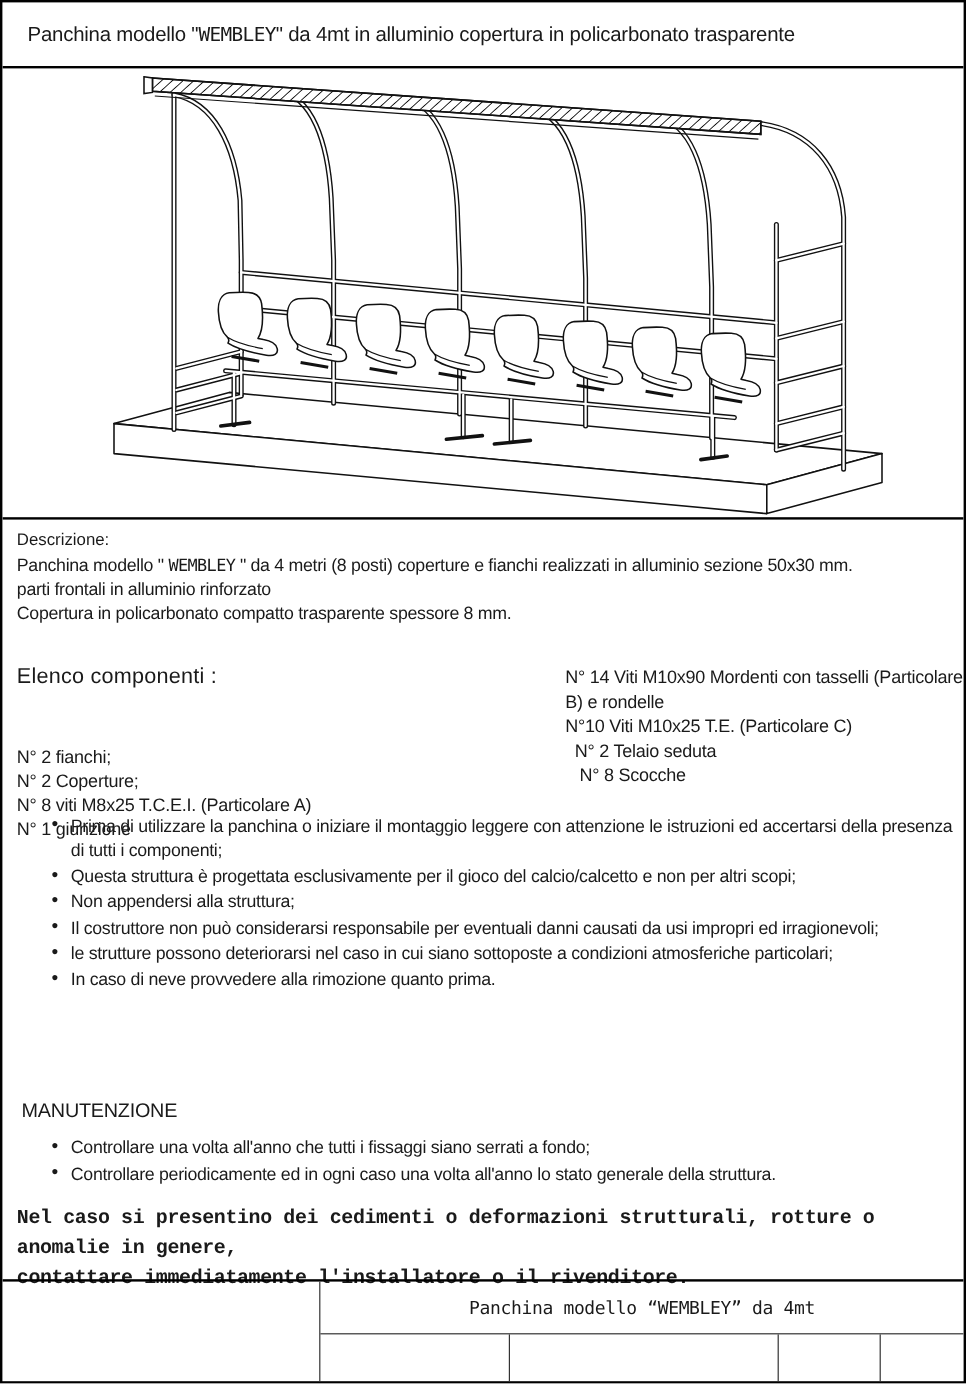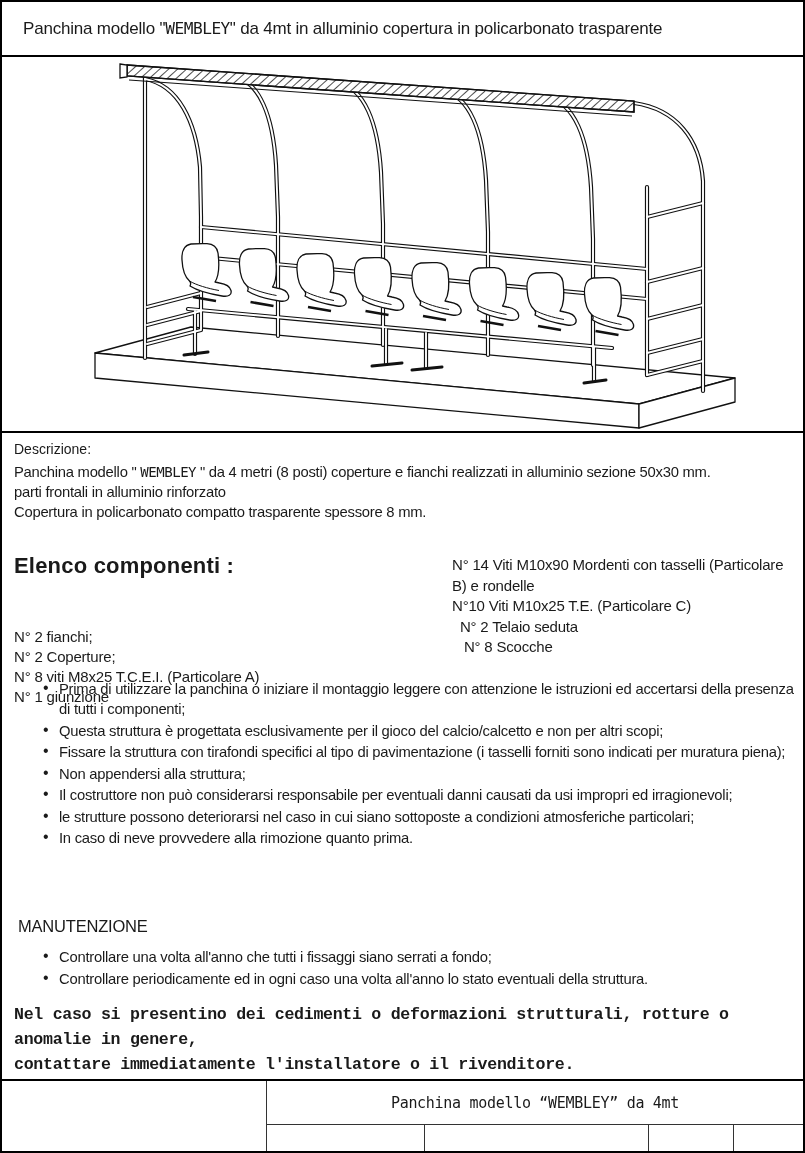--- a/index.html
+++ b/index.html
@@ -29,39 +29,39 @@
     position:absolute;top:55px;left:0;right:0;height:376px;
     border-bottom:2px solid #000;box-sizing:border-box;
   }
   .drawing-box svg{display:block;}
   
   .sec{position:absolute;left:10px;right:7px;}
   .sec-desc{top:439px;}
   .sec-desc h2{margin:0 0 5px 2px;font-size:14px;font-weight:400;}
   .bodytext{font-size:14.8px;line-height:20px;letter-spacing:-0.25px;margin-left:2px;}
   .sec-comp{top:551px;}
-  .sec-comp h2{margin:0 0 9px 2px;font-size:22px;font-weight:700;letter-spacing:0.2px;}
+  .sec-comp h2{margin:0 0 9px 2px;font-size:18px;font-weight:400;letter-spacing:0.2px;}
   .comp-left{font-size:15px;line-height:20px;letter-spacing:-0.2px;margin-left:2px;margin-top:48px;}
   .comp-right{
-    position:absolute;left:440px;top:2px;width:335px;
+    position:absolute;left:459px;top:2px;width:335px;
     font-size:15px;line-height:20.5px;letter-spacing:-0.2px;
   }
   .sec-avv{top:677px;}
   .sec-avv h2,.sec-man h2{margin:0 0 11px 6px;font-size:16.5px;font-weight:400;letter-spacing:-0.2px;}
   ul.blist{list-style:none;margin:0;padding:0 0 0 47px;font-size:14.8px;line-height:20px;letter-spacing:-0.25px;}
   ul.blist li{position:relative;margin-bottom:1.5px;}
   ul.blist li::before{
     content:"\2022";position:absolute;left:-16px;top:-1px;font-size:16px;
   }
   .sec-man{top:915px;}
   .sec-note{top:1000px;font-size:16.6px;font-weight:700;line-height:25px;letter-spacing:-0.3px;margin-left:2px;font-family:Liberation Mono, monospace;}
   
   .title-block{
     position:absolute;left:0;right:0;bottom:0;top:1064px;
-    border-top:2px solid #000;box-sizing:border-box;margin-top:13px;
+    border-top:2px solid #000;box-sizing:border-box;
   }
   .tb-left{
     position:absolute;left:0;top:0;bottom:0;width:265px;
     border-right:1.6px solid #333;box-sizing:border-box;
   }
   .tb-title{
     position:absolute;left:265px;right:0;top:0;height:44px;
     border-bottom:1.6px solid #333;box-sizing:border-box;
     display:flex;align-items:center;justify-content:center;
     font-family:"DejaVu Sans Mono", monospace;font-size:15px;letter-spacing:-0.3px;
@@ -190,34 +190,33 @@
         <div>&nbsp;&nbsp;N° 2 Telaio seduta</div>
         <div>&nbsp;&nbsp;&nbsp;N° 8 Scocche</div>
       </div>
   </div>
 
   <div class="sec sec-avv">
     <ul class="blist">
 
     <li>Prima di utilizzare la panchina o iniziare il montaggio leggere con attenzione le istruzioni ed accertarsi della presenza di tutti i componenti;</li>
         <li>Questa struttura  è progettata esclusivamente per il gioco del calcio/calcetto e non per altri scopi;</li>
-        <li>Fissare la struttura  con tirafondi specifici al tipo di pavimentazione (i tasselli forniti sono indicati per muratura piena);</li>
         <li>Non appendersi alla struttura;</li>
         <li>Il costruttore non può considerarsi responsabile per eventuali danni causati da usi impropri ed irragionevoli;</li>
         <li>le strutture possono deteriorarsi nel caso in cui siano sottoposte a condizioni atmosferiche particolari;</li>
         <li>In caso di neve provvedere alla rimozione quanto prima.</li>
       </ul>
   </div>
 
   <div class="sec sec-man">
     <h2>MANUTENZIONE</h2>
     <ul class="blist">
 
     <li>Controllare una volta all'anno che tutti i fissaggi siano serrati a fondo;</li>
-        <li>Controllare periodicamente ed in ogni caso una volta all'anno lo stato eventuali della struttura.</li>
+        <li>Controllare periodicamente ed in ogni caso una volta all'anno lo stato generale della struttura.</li>
       </ul>
   </div>
 
   <div class="sec sec-note">
 
   <div>Nel caso si presentino dei cedimenti o deformazioni strutturali, rotture o anomalie in genere,</div>
       <div>contattare immediatamente l'installatore o il rivenditore.</div>
     </div>
 
   <div class="title-block">

